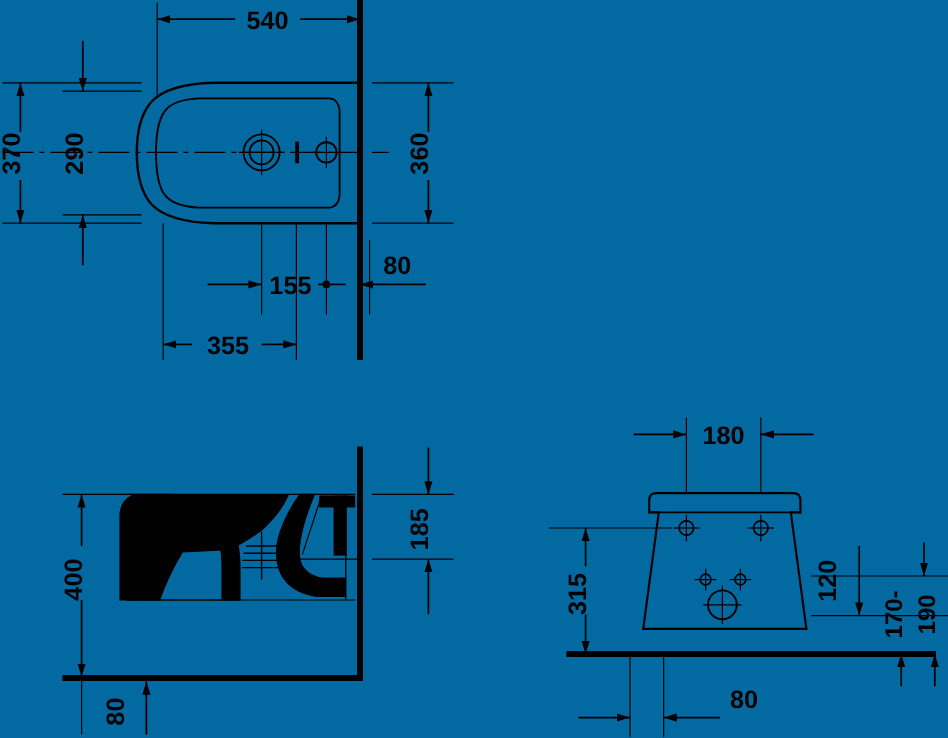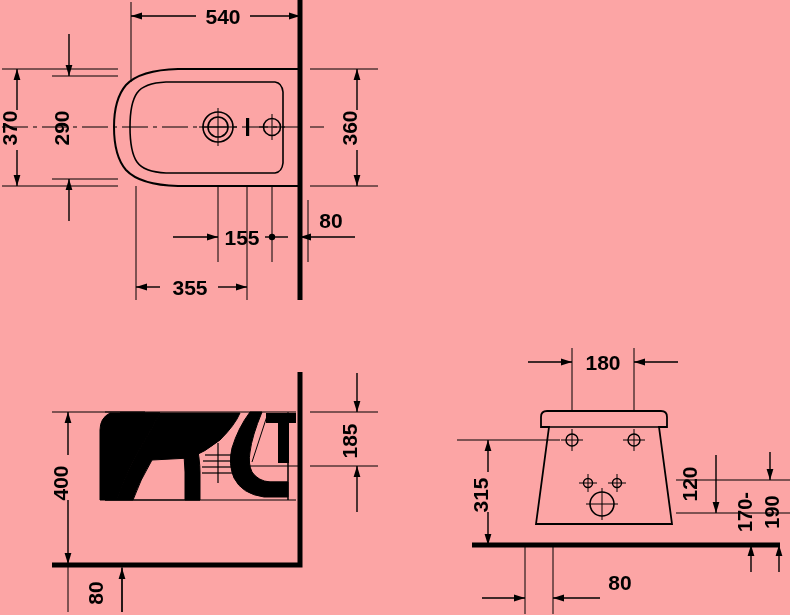--- a/index.html
+++ b/index.html
@@ -1,18 +1,18 @@
 <!DOCTYPE html>
 <html><head>
 <meta charset="utf-8">
 <title>Bidet Technical Drawing</title>
 <style>
   html,body{margin:0;padding:0;background:#ffffff;}
   body{font-family:"Liberation Sans",sans-serif;}
-  #sheet{position:relative;width:790px;height:615px;background:#fca5a5;overflow:hidden;}
+  #sheet{position:relative;width:790px;height:615px;background:#0369a1;overflow:hidden;}
   #sheet svg{position:absolute;left:0;top:0;}
   .dimtext{font-family:"Liberation Sans",sans-serif;font-weight:bold;font-size:21px;fill:#000;}
   .dimtext.small{font-size:20px;}
 </style>
 </head>
 <body>
 
 <div id="sheet">
 
 <svg width="790" height="615" viewBox="0 0 790 615">

